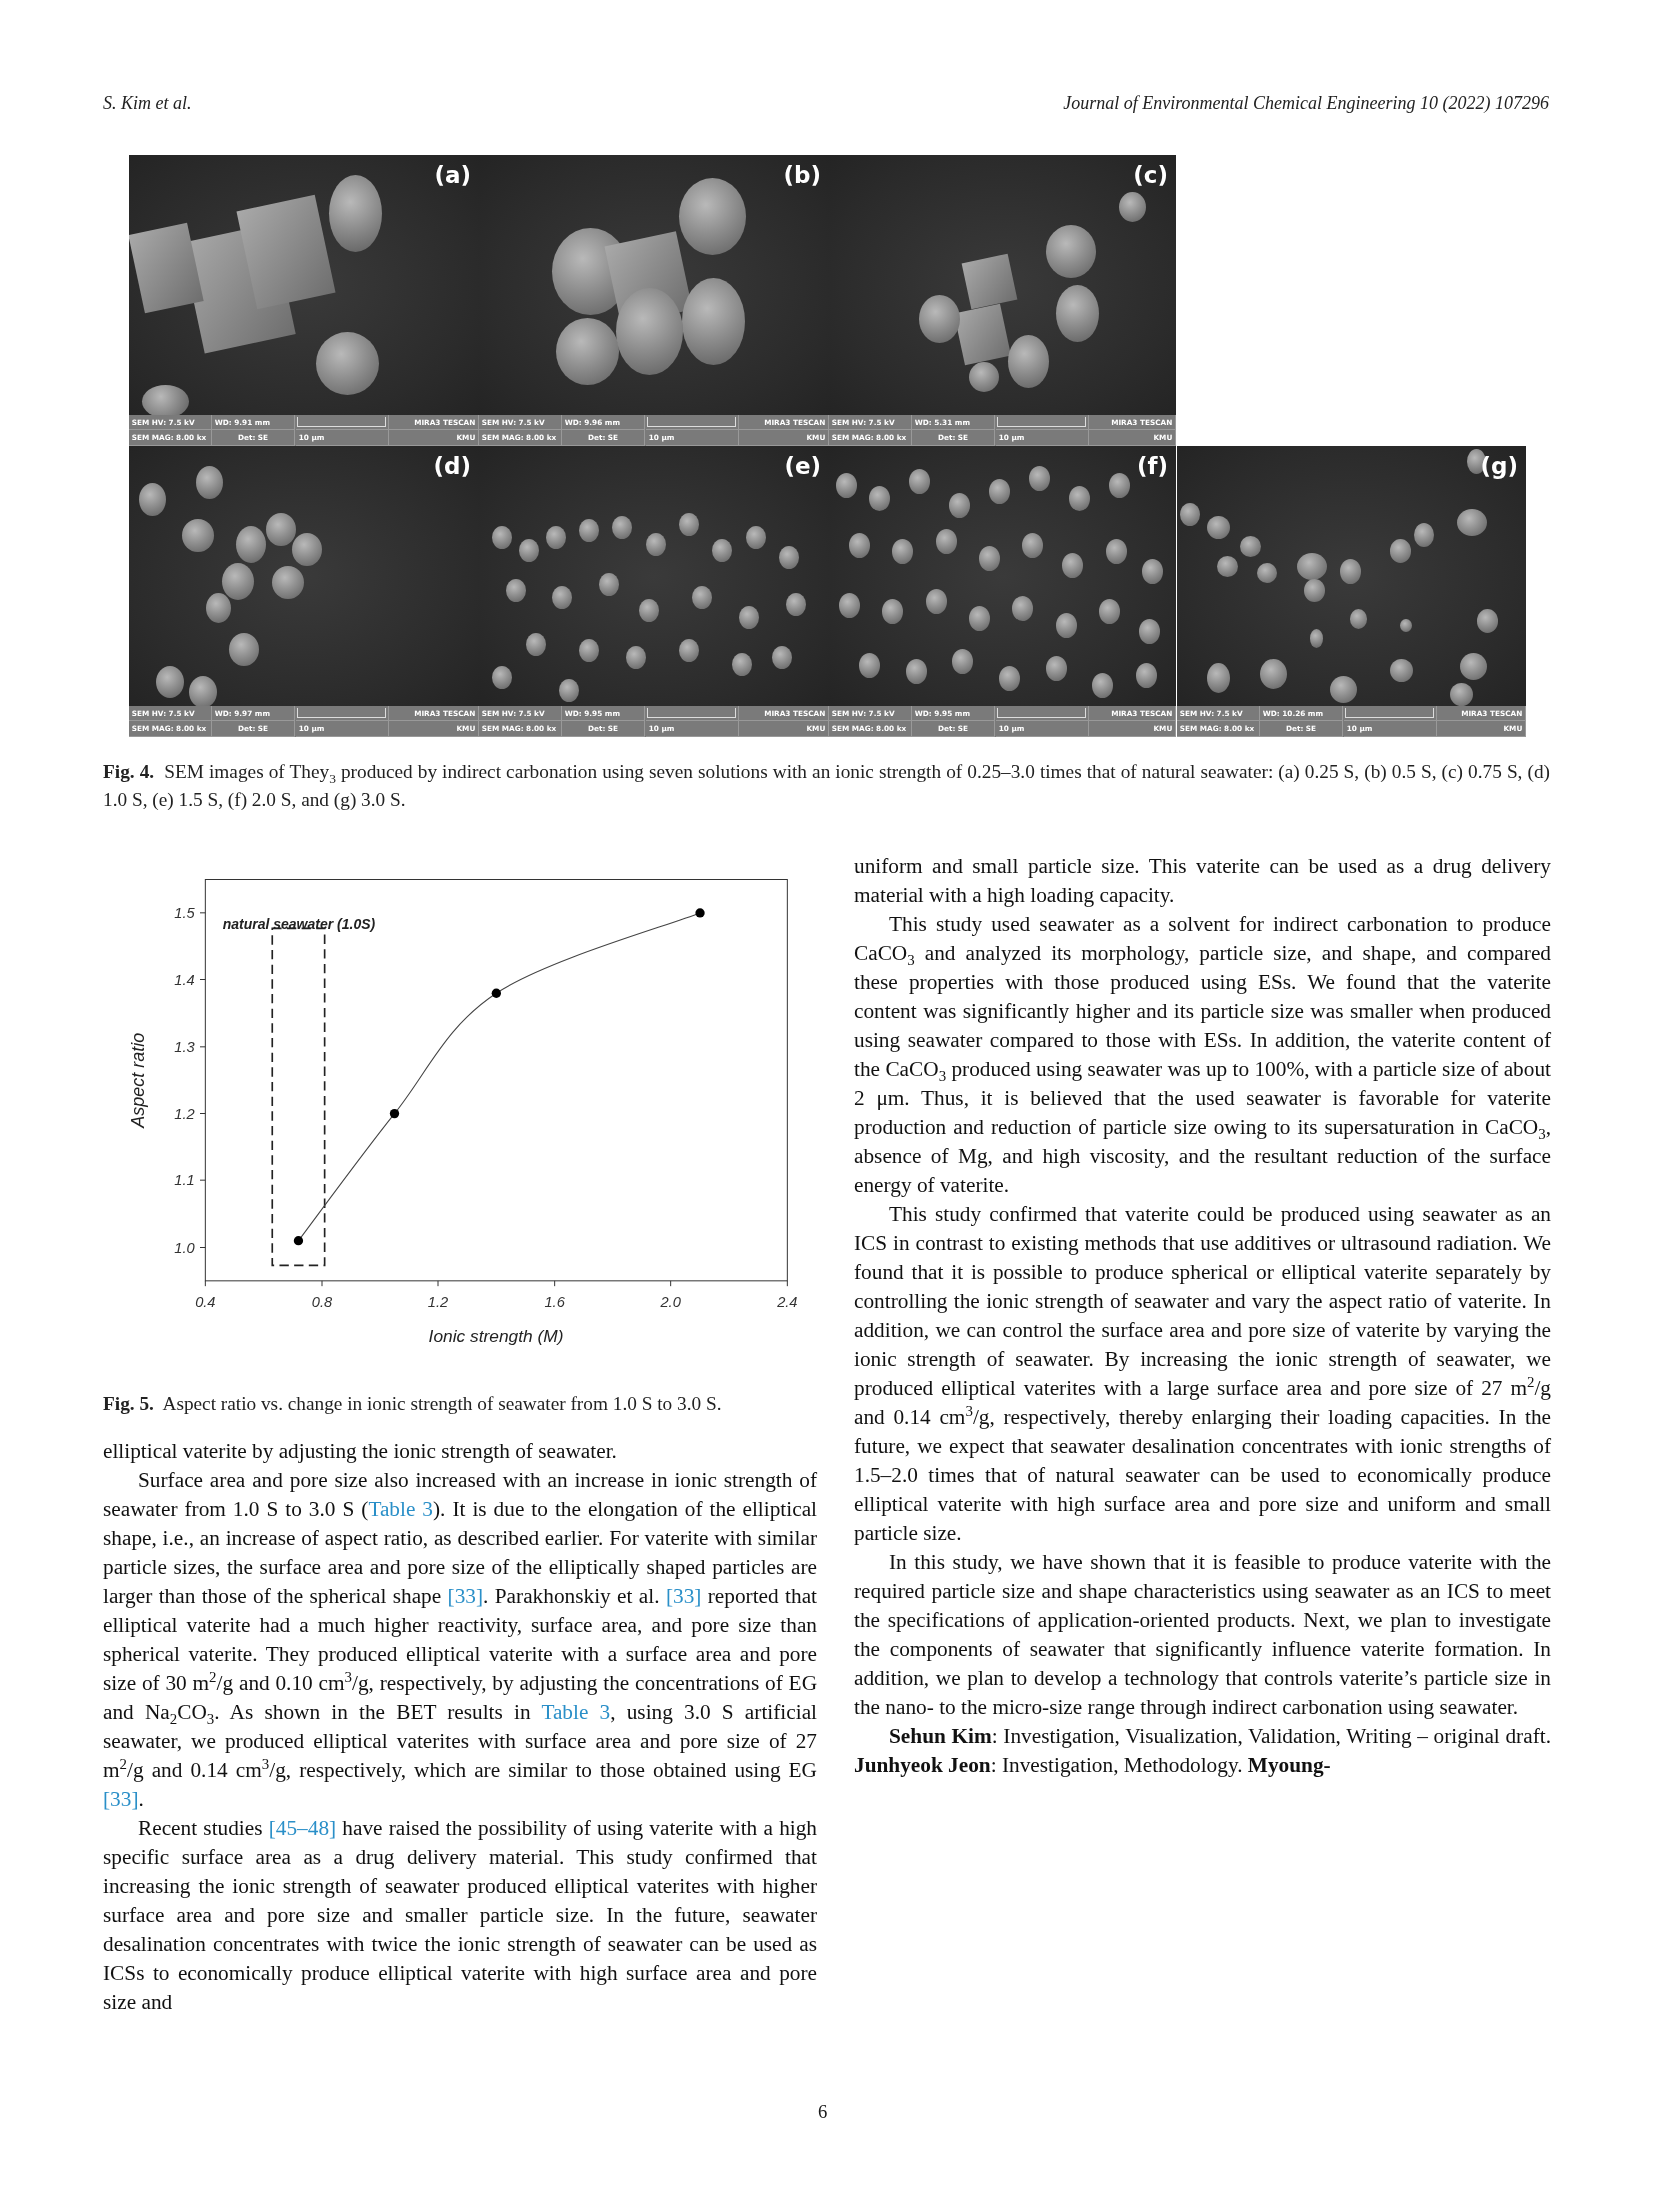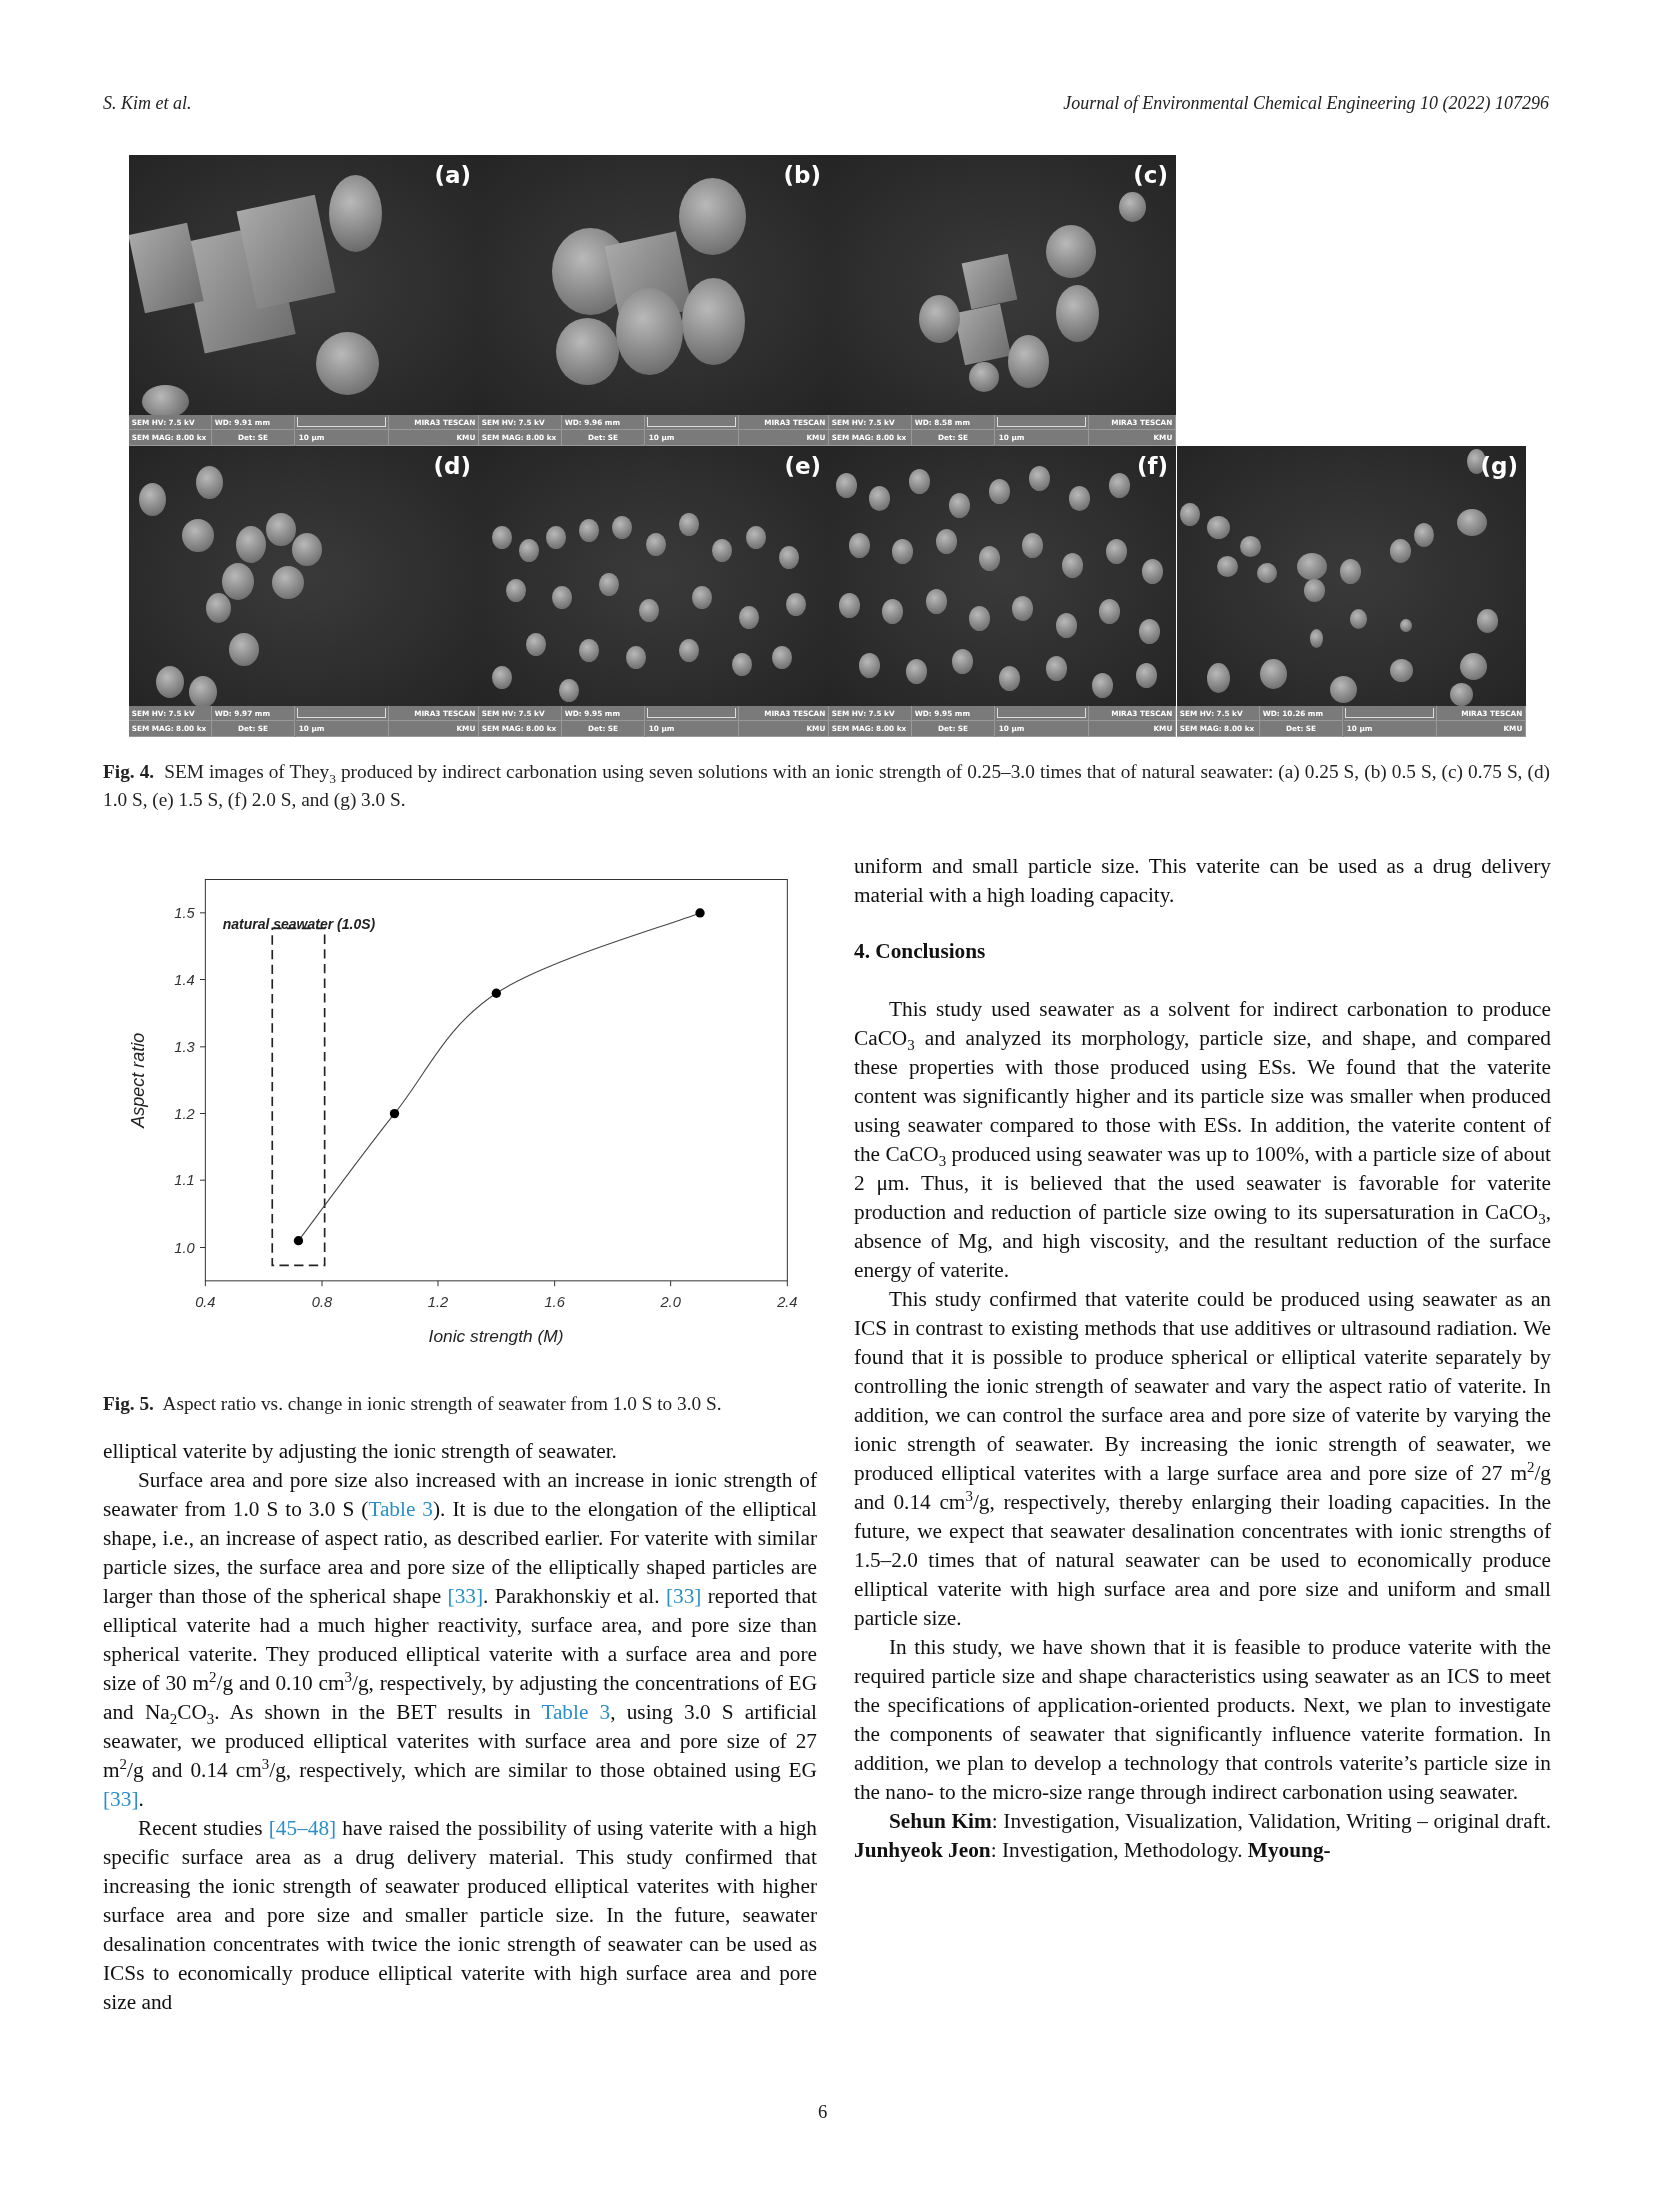--- a/index.html
+++ b/index.html
@@ -92,21 +92,21 @@
       <div class="crystal" style="left:130px;top:153px;width:47px;height:53px;"></div>
       <div class="particle" style="left:90px;top:140px;width:41px;height:48px;"></div>
       <div class="particle" style="left:227px;top:130px;width:43px;height:57px;"></div>
       <div class="particle" style="left:179px;top:180px;width:41px;height:53px;"></div>
       <div class="particle" style="left:140px;top:207px;width:30px;height:30px;"></div>
       <div class="particle" style="left:133px;top:277px;width:30px;height:30px;"></div>
     </div>
     <div class="lbl">(c)</div>
     <div class="infobar">
       <div class="cell" style="left:0;top:0;width:83px;">SEM HV: 7.5 kV</div>
-      <div class="cell" style="left:83px;top:0;width:83px;">WD: 8.58 mm</div>
+      <div class="cell" style="left:83px;top:0;width:83px;">WD: 5.31 mm</div>
       <div class="cell" style="left:167px;top:0;width:93px;">
           <div class="scalebar" style="left:1.3px;width:87px;"></div>
         </div>
       <div class="cell" style="left:260px;top:0;width:87px;text-align:right;">MIRA3 TESCAN</div>
       <div class="cell" style="left:0;top:15.3px;width:83px;">SEM MAG: 8.00 kx</div>
       <div class="cell" style="left:83px;top:15.3px;width:83px;text-align:center;">Det: SE</div>
       <div class="cell" style="left:167px;top:15.3px;width:93px;">10 μm</div>
       <div class="cell" style="left:260px;top:15.3px;width:87px;text-align:right;">KMU</div>
     </div>
   </div>
@@ -339,21 +339,20 @@
 </div>
 
 <div class="col" style="left:103px;top:1437px;width:714px;">
   <p class="noind"><span>elliptical vaterite by adjusting the ionic strength of seawater.</span></p>
   <p><span>Surface area and pore size also increased with an increase in ionic strength of seawater from 1.0 S to 3.0 S (</span><span class="link">Table 3</span><span>). It is due to the elongation of the elliptical shape, i.e., an increase of aspect ratio, as described earlier. For vaterite with similar particle sizes, the surface area and pore size of the elliptically shaped particles are larger than those of the spherical shape </span><span class="link">[33]</span><span>. Parakhonskiy et al. </span><span class="link">[33]</span><span> reported that elliptical vaterite had a much higher reactivity, surface area, and pore size than spherical vaterite. They produced elliptical vaterite with a surface area and pore size of 30 m</span><sup>2</sup><span>/g and 0.10 cm</span><sup>3</sup><span>/g, respectively, by adjusting the concentrations of EG and Na</span><sub>2</sub><span>CO</span><sub>3</sub><span>. As shown in the BET results in </span><span class="link">Table 3</span><span>, using 3.0 S artificial seawater, we produced elliptical vaterites with surface area and pore size of 27 m</span><sup>2</sup><span>/g and 0.14 cm</span><sup>3</sup><span>/g, respectively, which are similar to those obtained using EG </span><span class="link">[33]</span><span>.</span></p>
   <p><span>Recent studies </span><span class="link">[45–48]</span><span> have raised the possibility of using vaterite with a high specific surface area as a drug delivery material. This study confirmed that increasing the ionic strength of seawater produced elliptical vaterites with higher surface area and pore size and smaller particle size. In the future, seawater desalination concentrates with twice the ionic strength of seawater can be used as ICSs to economically produce elliptical vaterite with high surface area and pore size and</span></p>
 </div>
 
 <div class="col" style="left:854px;top:852px;width:697px;">
   <p class="noind"><span>uniform and small particle size. This vaterite can be used as a drug delivery material with a high loading capacity.</span></p>
-  <h2 style="margin-top:27px;margin-bottom:29px;">4.  Conclusions</h2>
   <p><span>This study used seawater as a solvent for indirect carbonation to produce CaCO</span><sub>3</sub><span> and analyzed its morphology, particle size, and shape, and compared these properties with those produced using ESs. We found that the vaterite content was significantly higher and its particle size was smaller when produced using seawater compared to those with ESs. In addition, the vaterite content of the CaCO</span><sub>3</sub><span> produced using seawater was up to 100%, with a particle size of about 2 μm. Thus, it is believed that the used seawater is favorable for vaterite production and reduction of particle size owing to its supersaturation in CaCO</span><sub>3</sub><span>, absence of Mg, and high viscosity, and the resultant reduction of the surface energy of vaterite.</span></p>
   <p><span>This study confirmed that vaterite could be produced using seawater as an ICS in contrast to existing methods that use additives or ultrasound radiation. We found that it is possible to produce spherical or elliptical vaterite separately by controlling the ionic strength of seawater and vary the aspect ratio of vaterite. In addition, we can control the surface area and pore size of vaterite by varying the ionic strength of seawater. By increasing the ionic strength of seawater, we produced elliptical vaterites with a large surface area and pore size of 27 m</span><sup>2</sup><span>/g and 0.14 cm</span><sup>3</sup><span>/g, respectively, thereby enlarging their loading capacities. In the future, we expect that seawater desalination concentrates with ionic strengths of 1.5–2.0 times that of natural seawater can be used to economically produce elliptical vaterite with high surface area and pore size and uniform and small particle size.</span></p>
   <p><span>In this study, we have shown that it is feasible to produce vaterite with the required particle size and shape characteristics using seawater as an ICS to meet the specifications of application-oriented products. Next, we plan to investigate the components of seawater that significantly influence vaterite formation. In addition, we plan to develop a technology that controls vaterite’s particle size in the nano- to the micro-size range through indirect carbonation using seawater.</span></p>
   <p><b>Sehun Kim</b><span>: Investigation, Visualization, Validation, Writing – original draft. </span><b>Junhyeok Jeon</b><span>: Investigation, Methodology. </span><b>Myoung-</b></p>
 </div>
 
 <div class="abs pagenum">6</div>
 
 
 </body></html>

